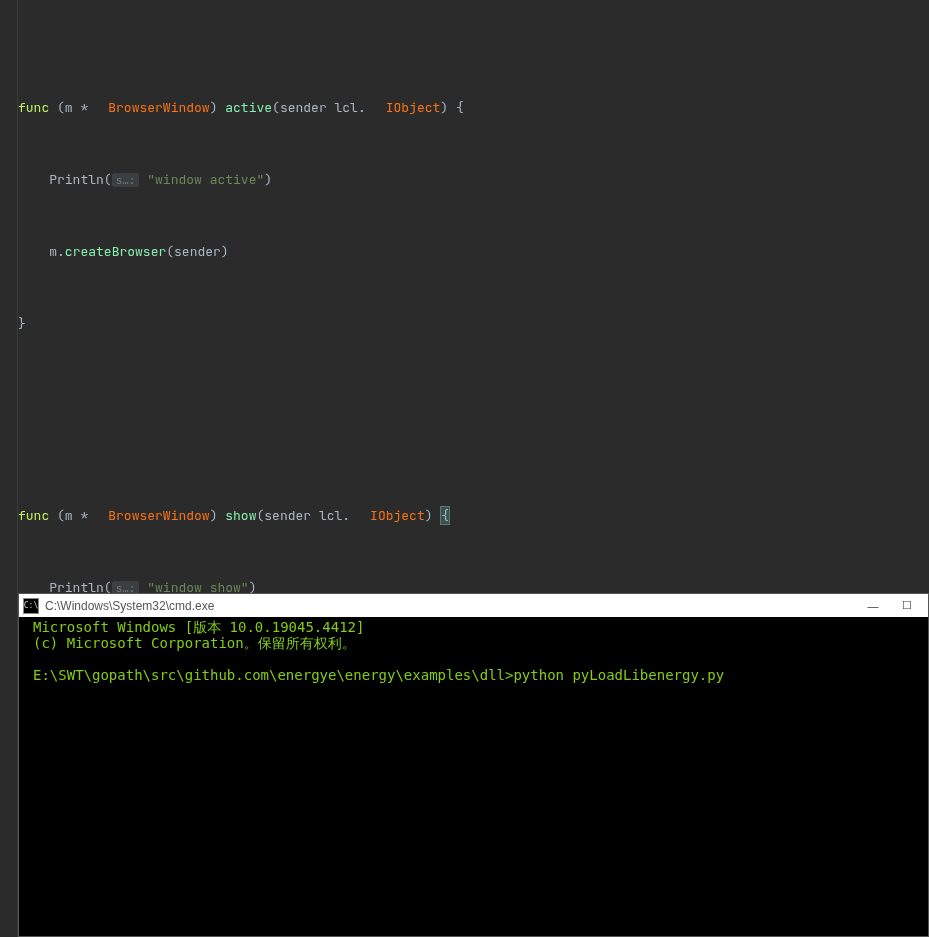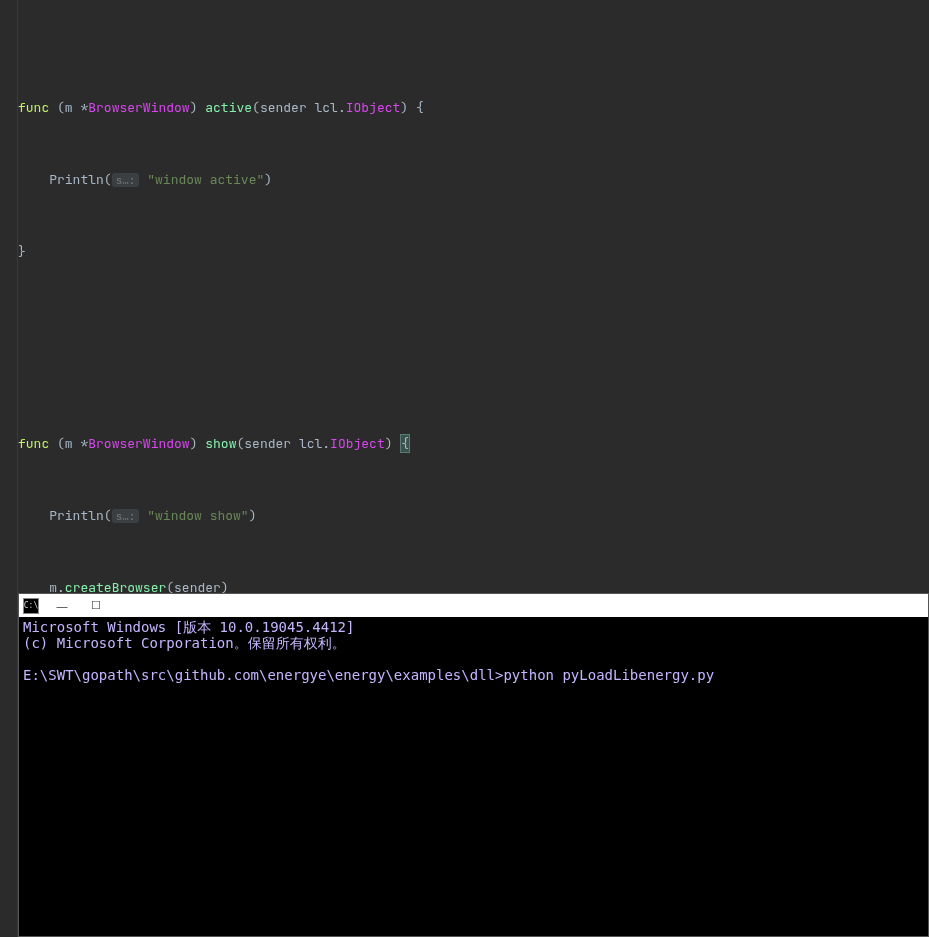--- a/index.html
+++ b/index.html
@@ -34,21 +34,21 @@
     line-height: 24px;
   }
   .code-line {
     height: 24px;
     padding-left: 0;
   }
   .highlight-line {
     background: rgba(62, 68, 72, 0.5);
   }
   .kw { color: #bef264; }
-  .type { color: #d946ef; }
+  .type { color: #f97316; margin-left: 20px; }
   .fn { color: #86efac; }
   .str { color: #6a8759; }
   .pkg { color: #a9b7c6; }
   .ident { color: #a9b7c6; }
   .punct { color: #a9b7c6; }
   .param { color: #a9b7c6; }
   .hint {
     background: #3c3f41;
     color: #787878;
     border-radius: 3px;
@@ -107,38 +107,39 @@
     height: 22px;
     display: flex;
     align-items: center;
     justify-content: center;
     font-size: 11px;
     color: #333;
     font-family: "Segoe UI Symbol", sans-serif;
   }
   .cmd-body {
     flex: 1;
-    padding: 2px 4px;
+    padding: 2px 14px;
     font-family: "NSimSun", "SimSun", "MS Gothic", monospace;
     font-size: 14px;
     line-height: 16px;
-    color: #c4b5fd;
+    color: #84cc16;
     white-space: pre;
   }
 </style>
 </head>
 <body>
 
 <div class="editor">
   <div class="gutter"></div>
   <div class="code-area">
 
     
     <div class="code-line"><span class="kw">func</span><span class="punct"> (</span><span class="ident">m</span><span class="punct"> *</span><span class="type">BrowserWindow</span><span class="punct">)</span><span class="fn"> active</span><span class="punct">(</span><span class="param">sender </span><span class="pkg">lcl</span><span class="punct">.</span><span class="type">IObject</span><span class="punct">)</span><span class="punct"> {</span></div>
     <div class="code-line"><span>    </span><span class="ident">Println</span><span class="punct">(</span><span class="hint">s…:</span> <span class="str">"window active"</span><span class="punct">)</span></div>
+    <div class="code-line"><span>    </span><span class="ident">m</span><span class="punct">.</span><span class="fn">createBrowser</span><span class="punct">(</span><span class="ident">sender</span><span class="punct">)</span></div>
     <div class="code-line"><span class="punct">}</span></div>
     <div class="code-line"></div>
 
     
     <div class="code-line"><span class="kw">func</span><span class="punct"> (</span><span class="ident">m</span><span class="punct"> *</span><span class="type">BrowserWindow</span><span class="punct">)</span><span class="fn"> show</span><span class="punct">(</span><span class="param">sender </span><span class="pkg">lcl</span><span class="punct">.</span><span class="type">IObject</span><span class="punct">)</span> <span class="punct bracket-hl">{</span></div>
     <div class="code-line"><span>    </span><span class="ident">Println</span><span class="punct">(</span><span class="hint">s…:</span> <span class="str">"window show"</span><span class="punct">)</span></div>
     <div class="code-line"><span>    </span><span class="ident">m</span><span class="punct">.</span><span class="fn">createBrowser</span><span class="punct">(</span><span class="ident">sender</span><span class="punct">)</span></div>
     <div class="code-line highlight-line"><span class="punct bracket-hl">}</span></div>
     <div class="code-line"></div>
 
@@ -159,20 +160,21 @@
     
     
     
 
   </div>
 </div>
 
 <div class="cmd-window">
   <div class="cmd-titlebar">
     <div class="cmd-icon">C:\</div>
+    <div class="cmd-title">C:\Windows\System32\cmd.exe</div>
     <div class="cmd-controls">
       <div class="cmd-btn">—</div>
       <div class="cmd-btn">☐</div>
     </div>
   </div>
   <div class="cmd-body"><span>Microsoft Windows [版本 10.0.19045.4412]</span>
 <span>(c) Microsoft Corporation。保留所有权利。</span>
 <span></span>
 <span>E:\SWT\gopath\src\github.com\energye\energy\examples\dll&gt;python pyLoadLibenergy.py</span></div>
 </div>

